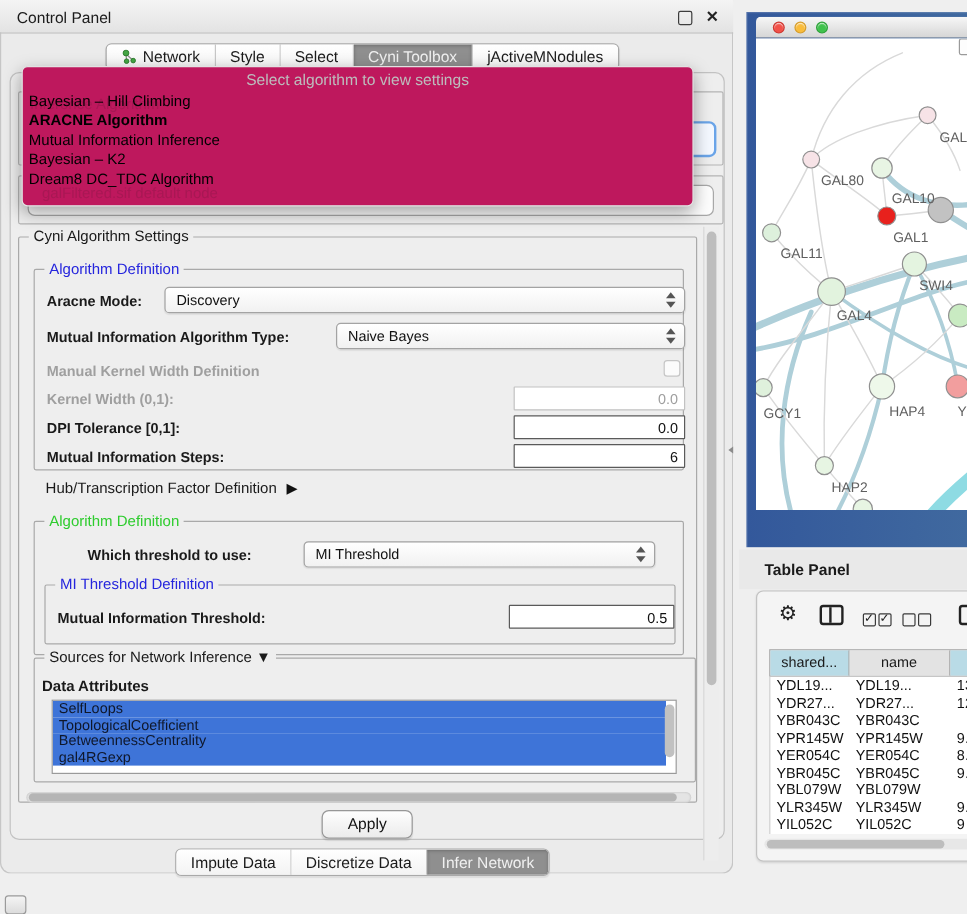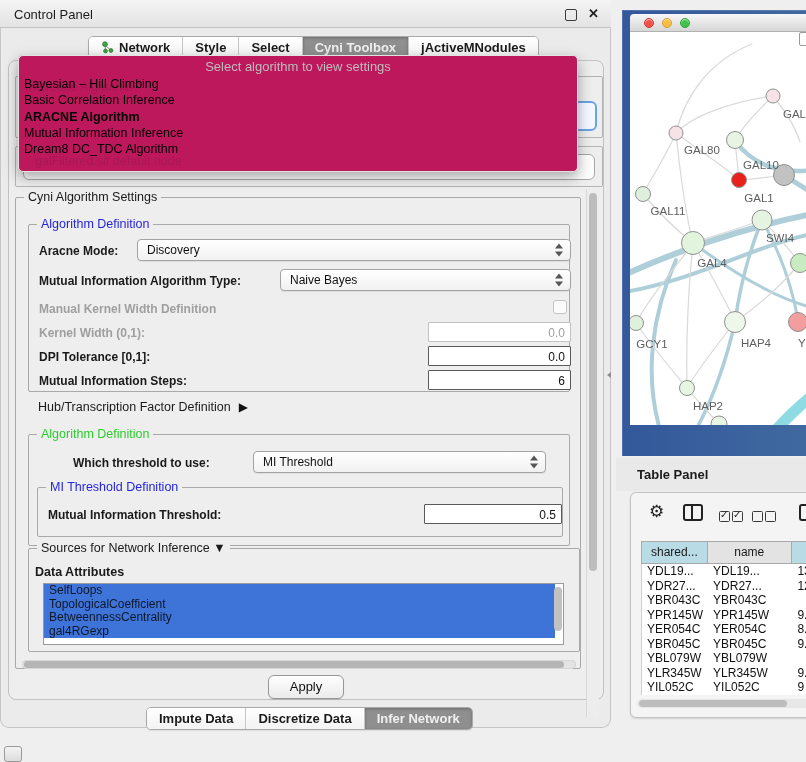--- a/index.html
+++ b/index.html
@@ -14,21 +14,21 @@
   .titlebar{left:0;top:5;width:611px;height:28px;background:linear-gradient(#f4f4f4,#e3e3e3);
     border-bottom:1px solid #c4c4c4;box-sizing:border-box;}
   .win-title{position:absolute;left:14px;top:7px;font-size:13px;color:#1b1b1b;}
   .float-btn{position:absolute;right:34px;top:9px;width:10px;height:10px;border:1.6px solid #3c3c3c;border-radius:2px;background:transparent;}
   .close-btn{position:absolute;right:12px;top:6px;font-size:13px;font-weight:bold;color:#222;}
 
   
   .segbar{display:flex;align-items:stretch;height:21px;border:1px solid #a9a9a9;border-radius:5px;
     background:#ffffff;overflow:hidden;box-shadow:0 1px 1px rgba(0,0,0,.08);}
   .seg{display:flex;align-items:center;gap:5px;padding:1px 12px;font-size:13px;color:#1b1b1b;
-    border-right:1px solid #c6c6c6;background:linear-gradient(#ffffff,#f3f3f3);white-space:nowrap;font-weight:bold;}
+    border-right:1px solid #c6c6c6;background:linear-gradient(#ffffff,#f3f3f3);white-space:nowrap;}
   .seg:last-child{border-right:none;}
   .seg.sel{background:#8f8f8f;color:#f0f0f0;box-shadow:inset 0 1px 3px rgba(0,0,0,.25);}
   .top-tabbar{left:88px;top:36px;}
   .bottom-tabbar{left:146px;top:707px;}
 
   
   .content-panel{left:8px;top:60px;width:596px;height:640px;border:1px solid #c2c2c2;
     border-radius:8px;background:#eeeeee;box-sizing:border-box;}
 
   
@@ -238,23 +238,23 @@
 
     <div class="abs apply-btn">Apply</div>
   </div>
 
   <div class="abs popup">
     <div class="popup-placeholder">Select algorithm to view settings</div>
     <div class="ghost" style="left:6px;top:24px;">Inference Algorithm</div>
     <div class="ghost" style="left:16px;top:98px;">galFiltered.sif default node</div>
     <div class="algo-list">
         <div class="algo-item">Bayesian – Hill Climbing</div>
-        <div class="algo-item">Basic Correlation Inference</div>
         <div class="algo-item b">ARACNE Algorithm</div>
         <div class="algo-item">Mutual Information Inference</div>
+        <div class="algo-item">Bayesian – K2</div>
         <div class="algo-item">Dream8 DC_TDC Algorithm</div>
       </div>
   </div>
 
   <div class="abs segbar bottom-tabbar">
       <div class="seg">
         <span>Impute Data</span>
       </div>
       <div class="seg">
         <span>Discretize Data</span>

